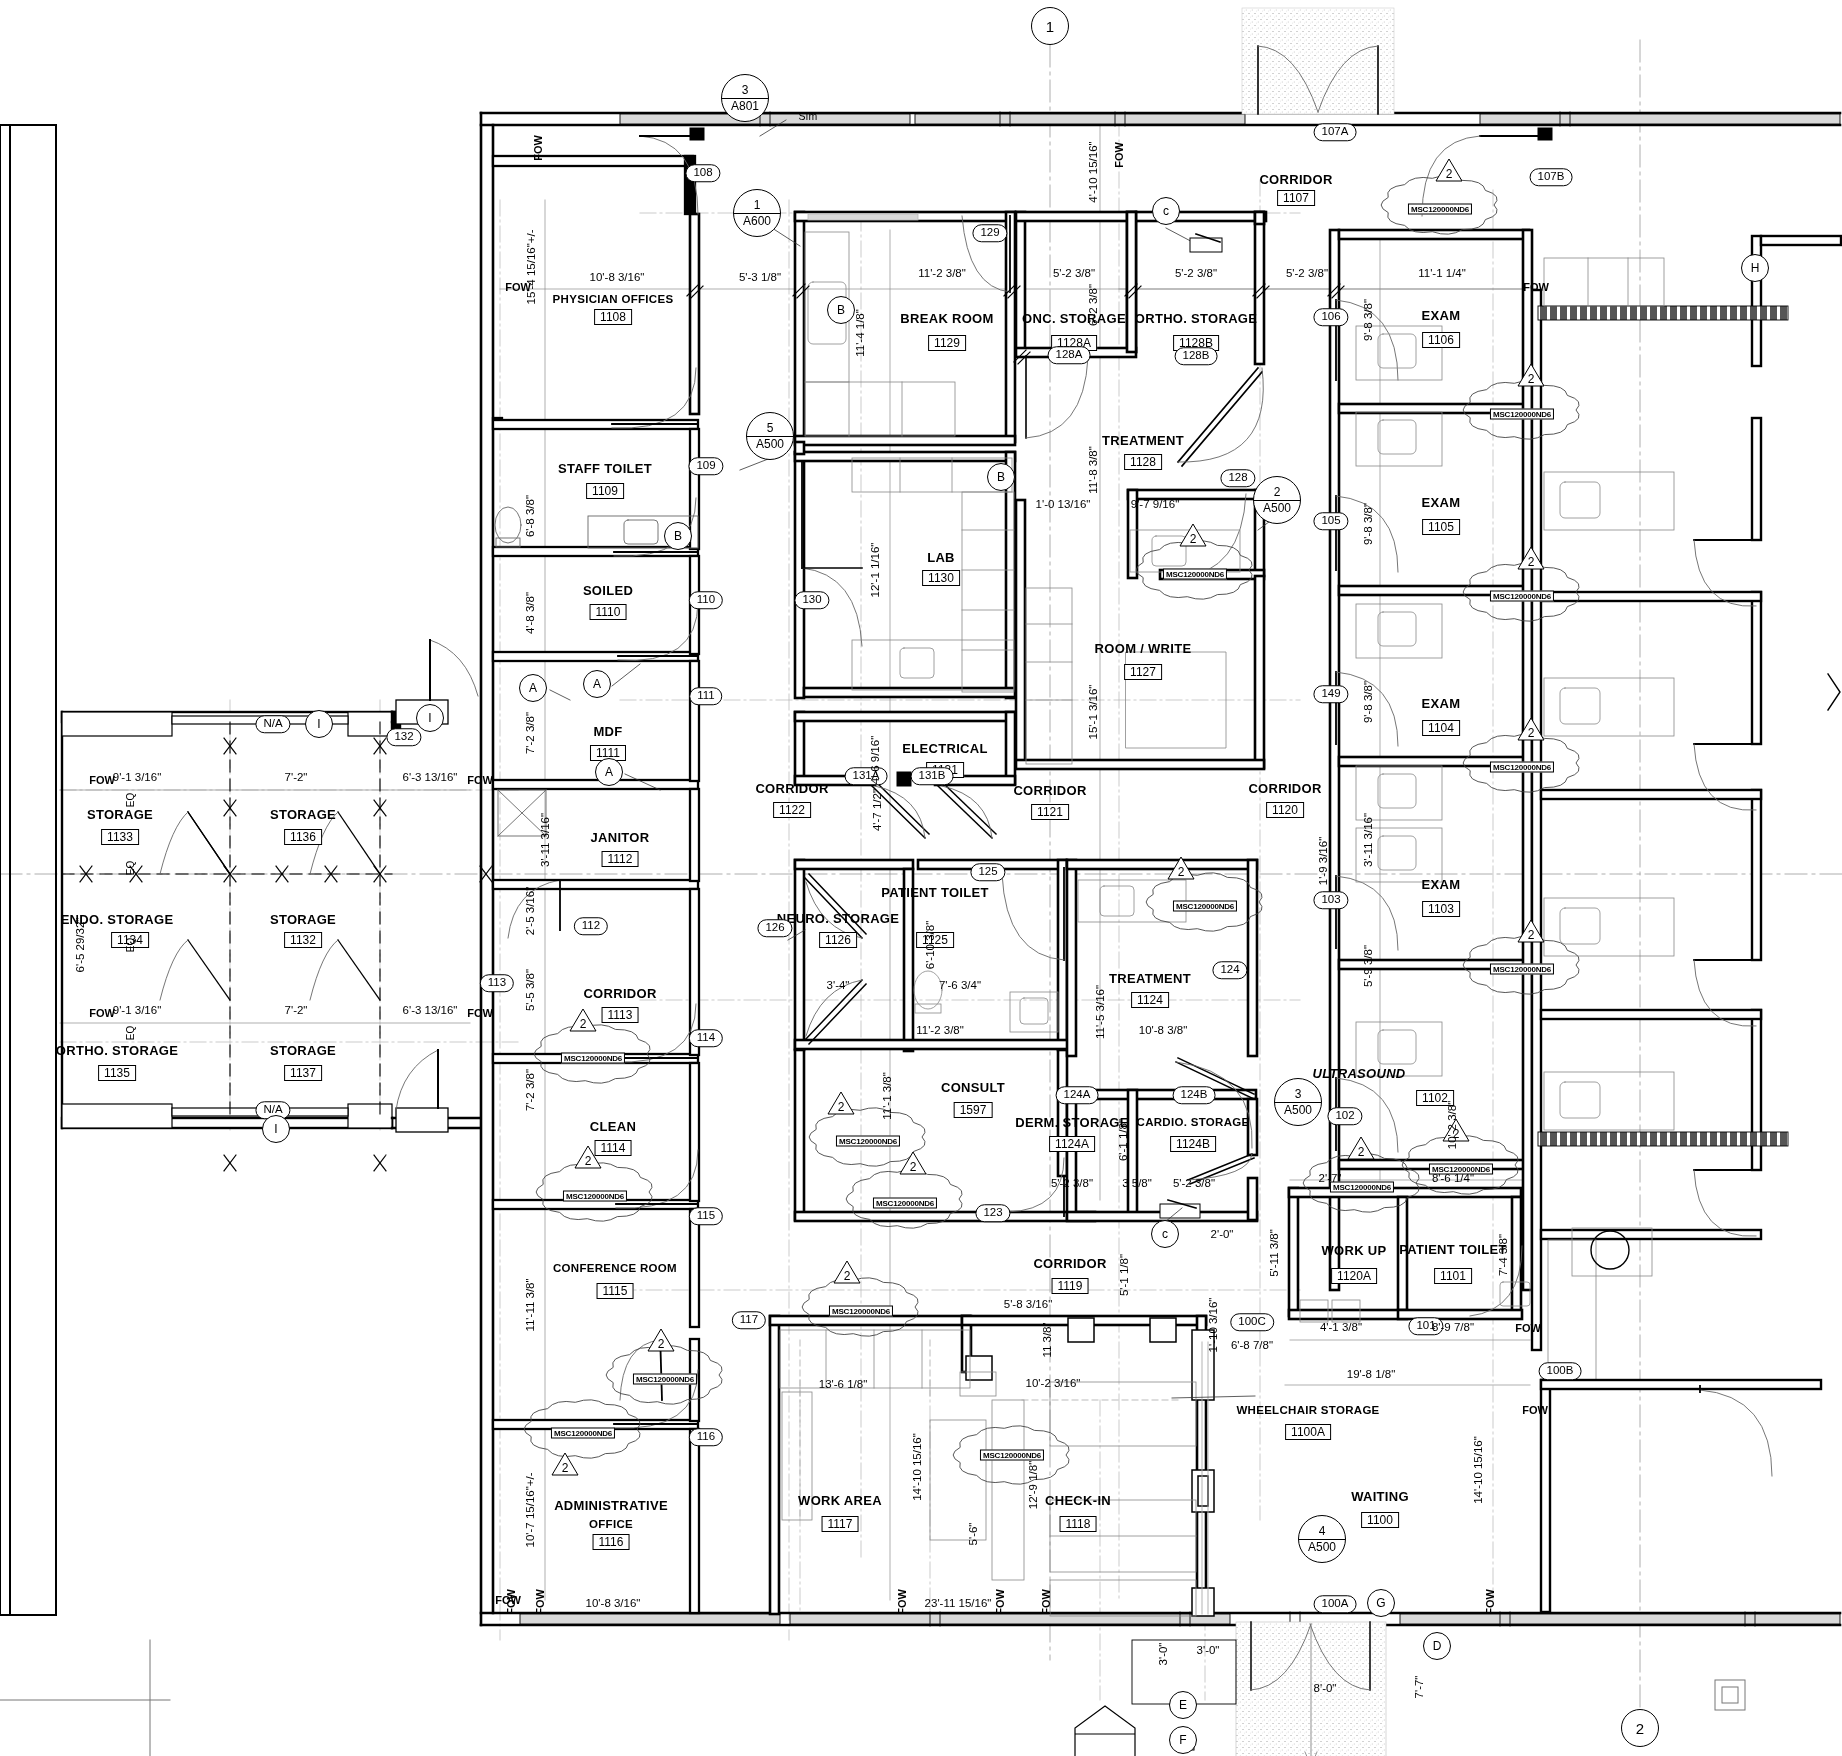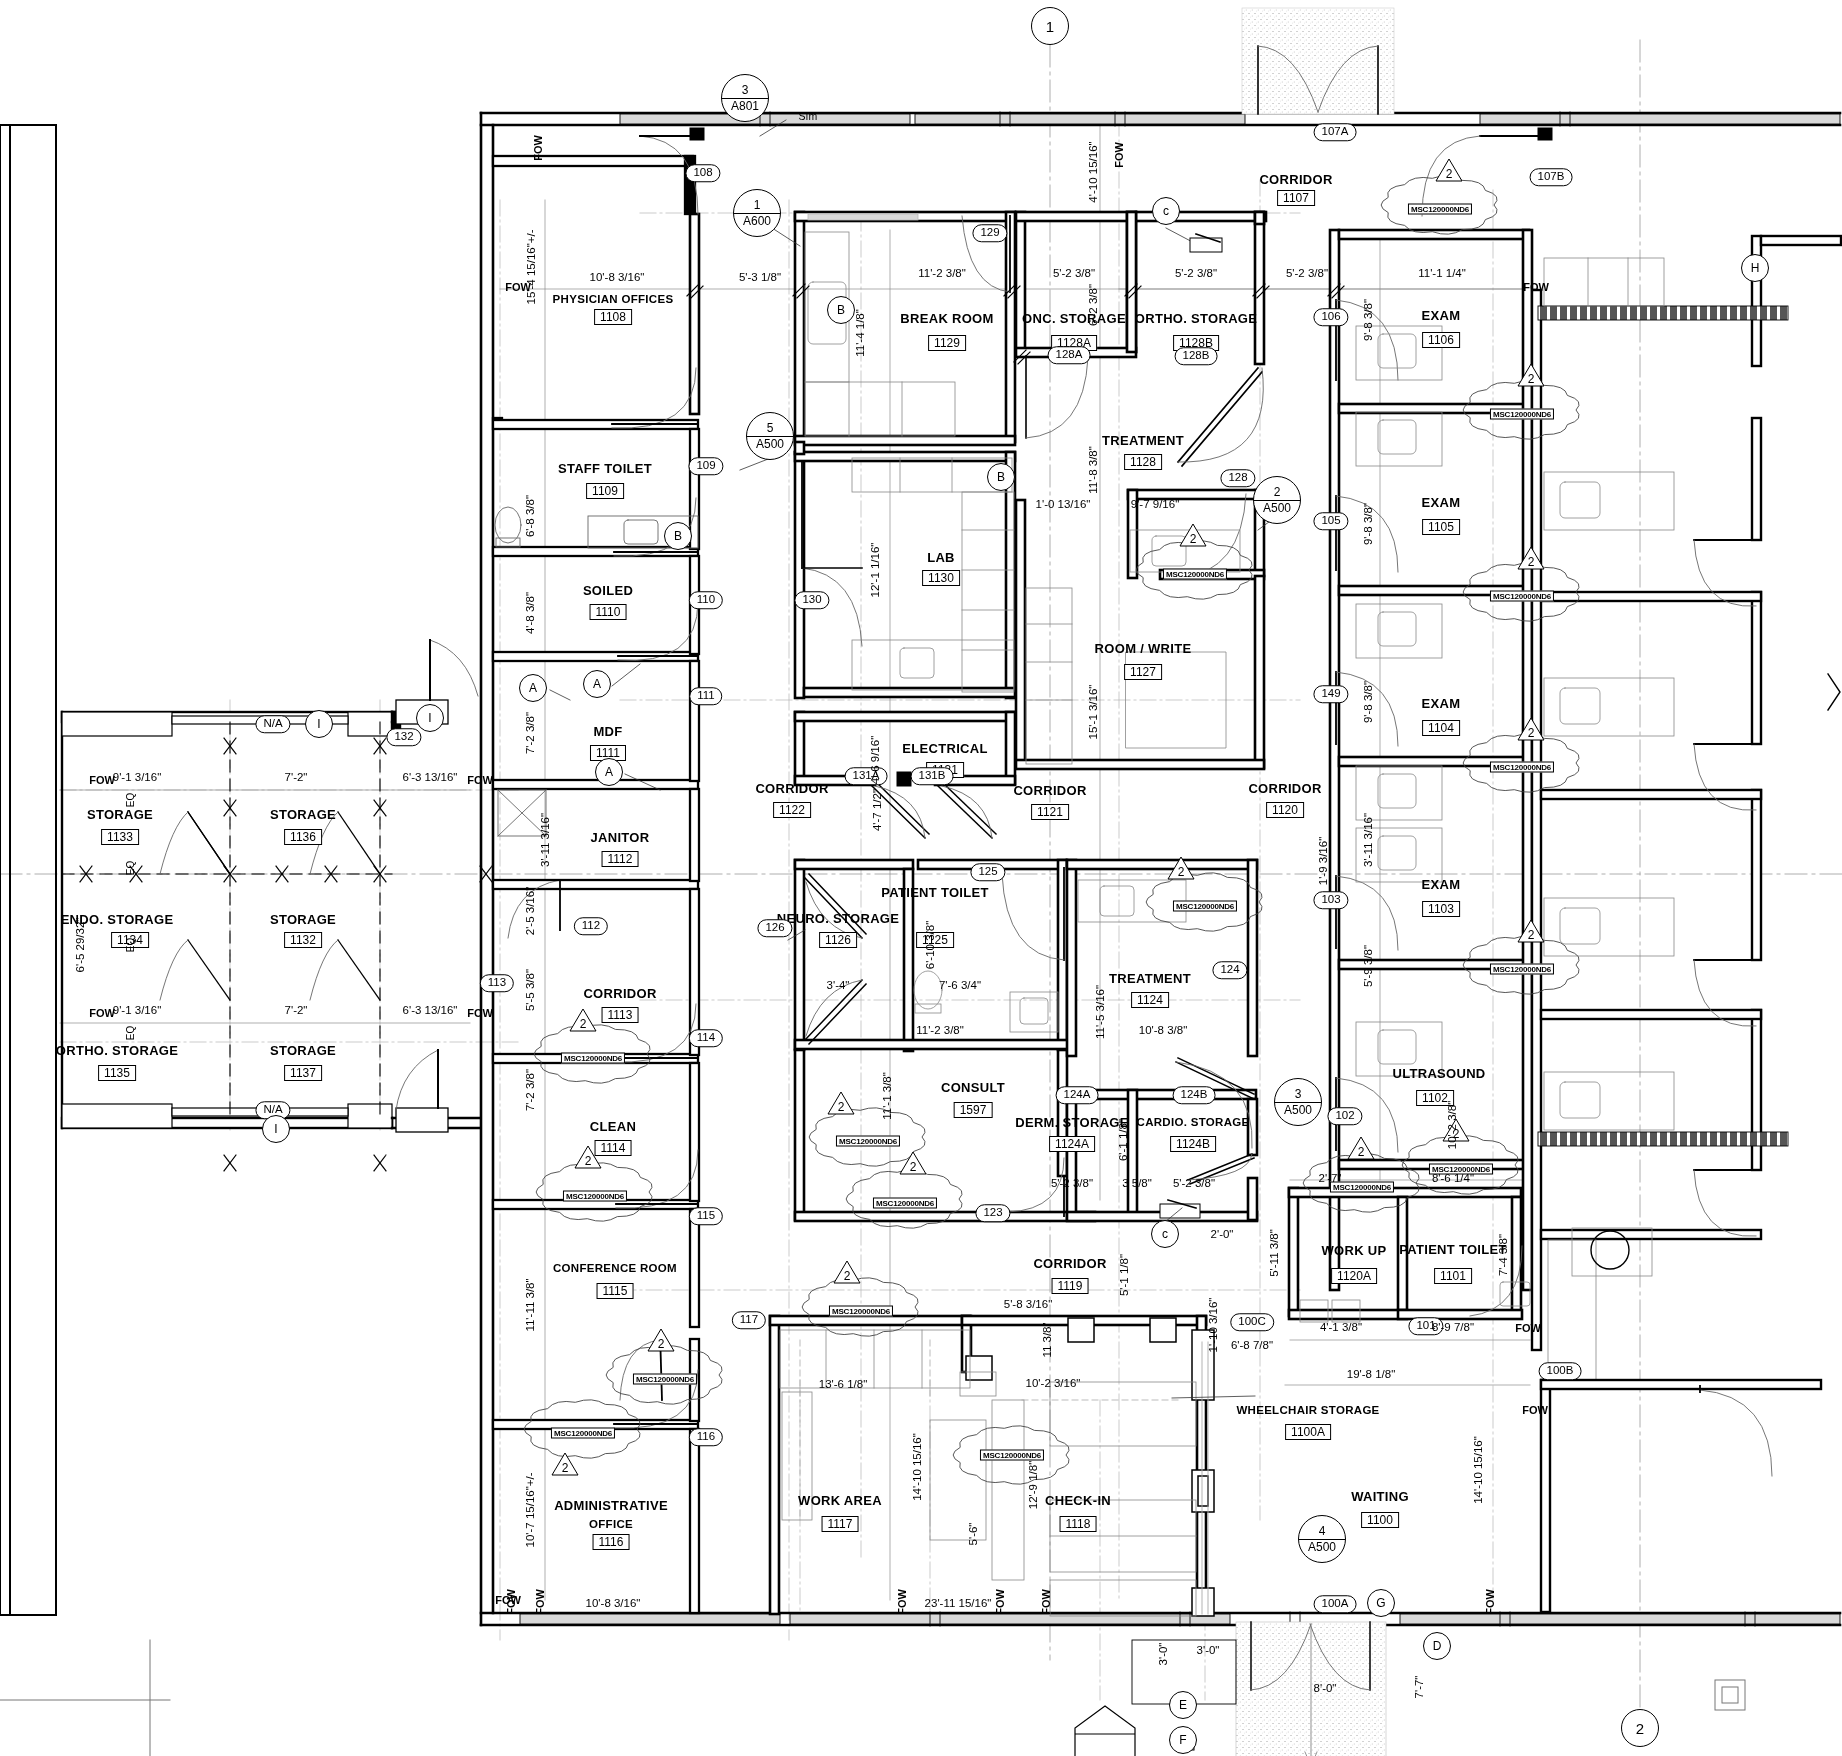--- a/index.html
+++ b/index.html
@@ -754,21 +754,21 @@
       <div class="rn" style="left: 1296px; top: 179px;">CORRIDOR</div>
       <div class="rnum" style="left: 1296px; top: 198px;">1107</div>
       <div class="rn" style="left: 1441px; top: 315px;">EXAM</div>
       <div class="rnum" style="left: 1441px; top: 340px;">1106</div>
       <div class="rn" style="left: 1441px; top: 502px;">EXAM</div>
       <div class="rnum" style="left: 1441px; top: 527px;">1105</div>
       <div class="rn" style="left: 1441px; top: 703px;">EXAM</div>
       <div class="rnum" style="left: 1441px; top: 728px;">1104</div>
       <div class="rn" style="left: 1441px; top: 884px;">EXAM</div>
       <div class="rnum" style="left: 1441px; top: 909px;">1103</div>
-      <div class="rn" style="left: 1439px; top: 1073px;">ULTRASOUND</div>
+      <div class="rn" style="left: 1359px; top: 1073px; font-style: italic;">ULTRASOUND</div>
       <div class="rnum" style="left: 1435px; top: 1098px;">1102</div>
       <div class="rn" style="left: 605px; top: 468px;">STAFF TOILET</div>
       <div class="rnum" style="left: 605px; top: 491px;">1109</div>
       <div class="rn" style="left: 608px; top: 590px;">SOILED</div>
       <div class="rnum" style="left: 608px; top: 612px;">1110</div>
       <div class="rn" style="left: 608px; top: 731px;">MDF</div>
       <div class="rnum" style="left: 608px; top: 753px;">1111</div>
       <div class="rn" style="left: 620px; top: 837px;">JANITOR</div>
       <div class="rnum" style="left: 620px; top: 859px;">1112</div>
       <div class="rn" style="left: 620px; top: 993px;">CORRIDOR</div>

